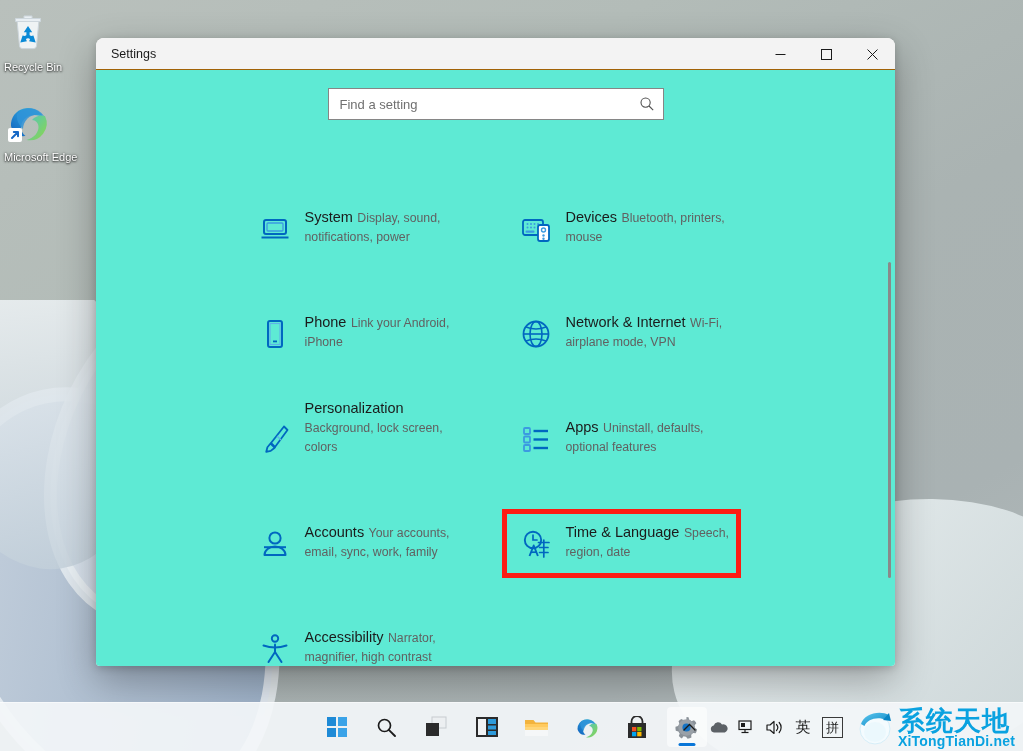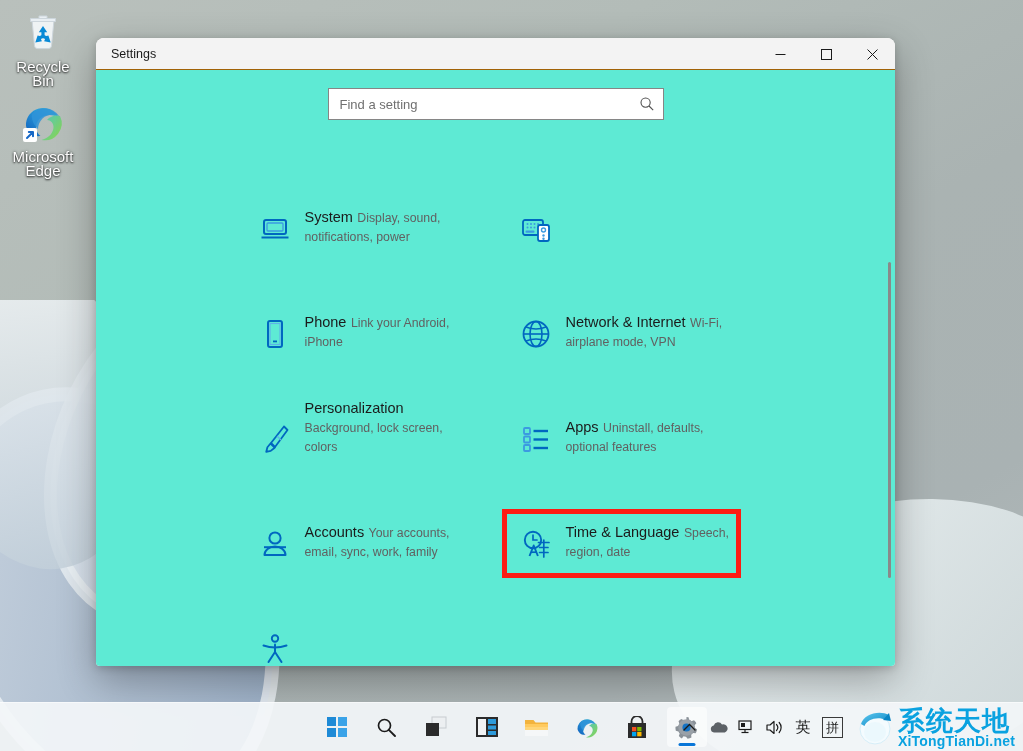--- a/index.html
+++ b/index.html
@@ -26,23 +26,23 @@
     position: absolute;
     right: -180px; top: 380px;
     width: 620px; height: 480px;
     pointer-events: none;
   }
 
   
   .desk-icon {
     position: absolute;
     width: 78px;
-    text-align: center;
+    text-align: left;
     color: #fff;
-    font-size: 15px;
+    font-size: 11px;
     line-height: 14px;
     text-shadow: 0 1px 2px rgba(0,0,0,.75), 0 0 3px rgba(0,0,0,.55);
     cursor: default;
   }
   .desk-icon .glyph { display:block; height:48px; margin-bottom:4px; position:relative; }
   #icon-recycle { left: 4px; top: 8px; }
   #icon-edge { left: 4px; top: 98px; }
 
   
   #settings-window {
@@ -390,20 +390,24 @@
                   <circle cx="11" cy="14.5" r="1"></circle>
                   <circle cx="14.5" cy="14.5" r="1"></circle>
               </g>
               <rect x="5.5" y="17.5" width="9" height="2.2" rx="1" fill="#3b9ae1"></rect>
               <rect x="18" y="12" width="11" height="16" rx="2" fill="#fff" stroke="#0067c0" stroke-width="1.8"></rect>
               <circle cx="23.5" cy="17" r="2" fill="none" stroke="#3b9ae1" stroke-width="1.4"></circle>
               <circle cx="23.5" cy="22.5" r="1.2" fill="#3b9ae1"></circle>
               <circle cx="23.5" cy="25.8" r="1.2" fill="#3b9ae1"></circle>
             </svg>
           </span>
+          <span class="txt">
+            <span class="t-title">Devices</span>
+            <span class="t-sub">Bluetooth, printers, mouse</span>
+          </span>
         </div>
 
         <div class="tile">
           <span class="ico">
             <svg width="32" height="32" viewBox="0 0 32 32" xmlns="http://www.w3.org/2000/svg">
               <rect x="9" y="3" width="14" height="26" rx="2" fill="none" stroke="#0067c0" stroke-width="2"></rect>
               <rect x="11" y="5.5" width="10" height="21" fill="none" stroke="#5fb2e8" stroke-width="1.2"></rect>
               <rect x="14" y="22.5" width="4" height="1.8" fill="#0067c0"></rect>
             </svg>
           </span>
@@ -498,20 +502,24 @@
 
         <div class="tile">
           <span class="ico">
             <svg width="32" height="32" viewBox="0 0 32 32" xmlns="http://www.w3.org/2000/svg">
               <circle cx="16" cy="5.5" r="3.2" fill="none" stroke="#0067c0" stroke-width="1.9"></circle>
               <path d="M4.5 12.5 q11.5 4 23 0" fill="none" stroke="#0067c0" stroke-width="2" stroke-linecap="round"></path>
               <path d="M16 11.5 v8" fill="none" stroke="#0067c0" stroke-width="2" stroke-linecap="round"></path>
               <path d="M16 19 L9.5 29" fill="none" stroke="#0067c0" stroke-width="2" stroke-linecap="round"></path>
               <path d="M16 19 L22.5 29" fill="none" stroke="#0067c0" stroke-width="2" stroke-linecap="round"></path>
             </svg>
+          </span>
+          <span class="txt">
+            <span class="t-title">Accessibility</span>
+            <span class="t-sub">Narrator, magnifier, high contrast</span>
           </span>
         </div>
 
       </div>
 
       <div id="highlight" style="border-color: rgb(252, 28, 19);"></div>
 
       <div id="scrollbar-track"></div>
       <div id="scrollbar-thumb"></div>
 

